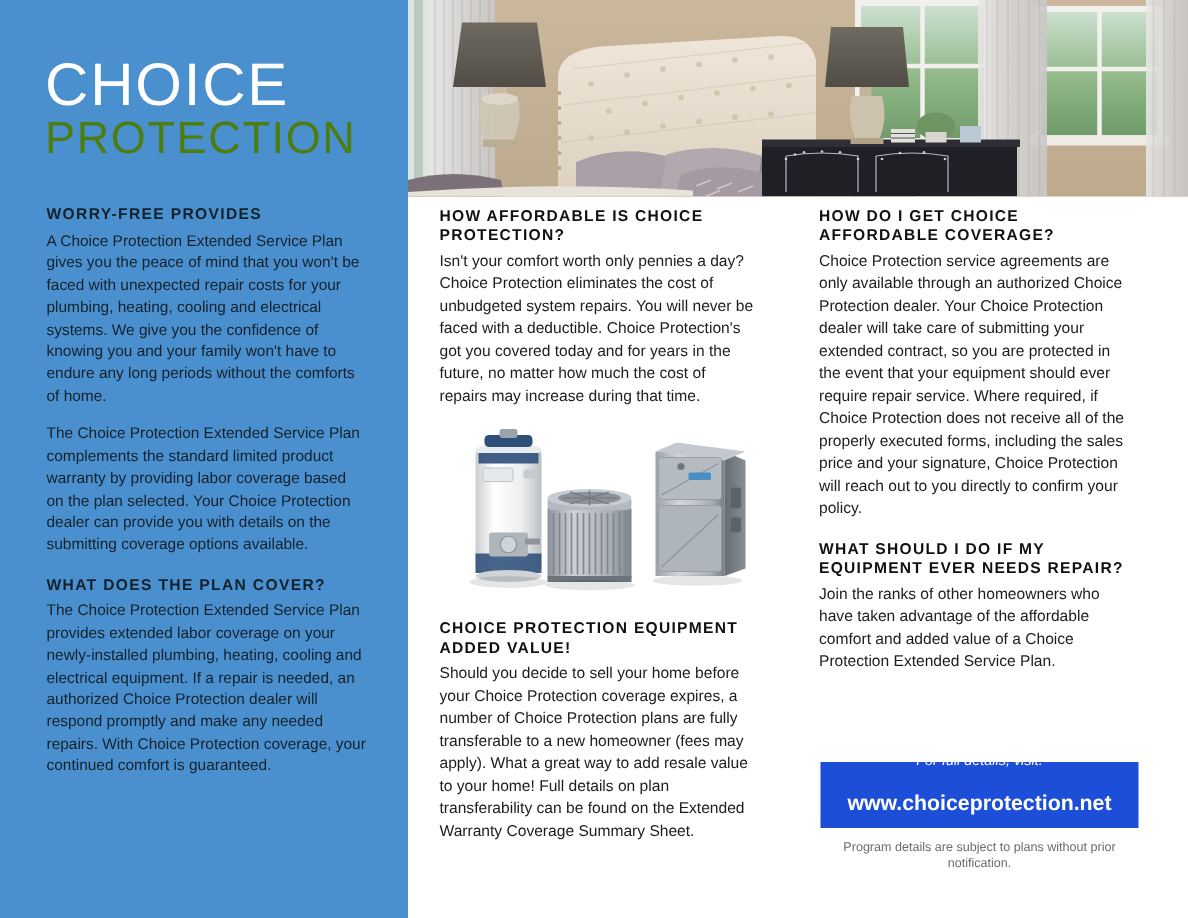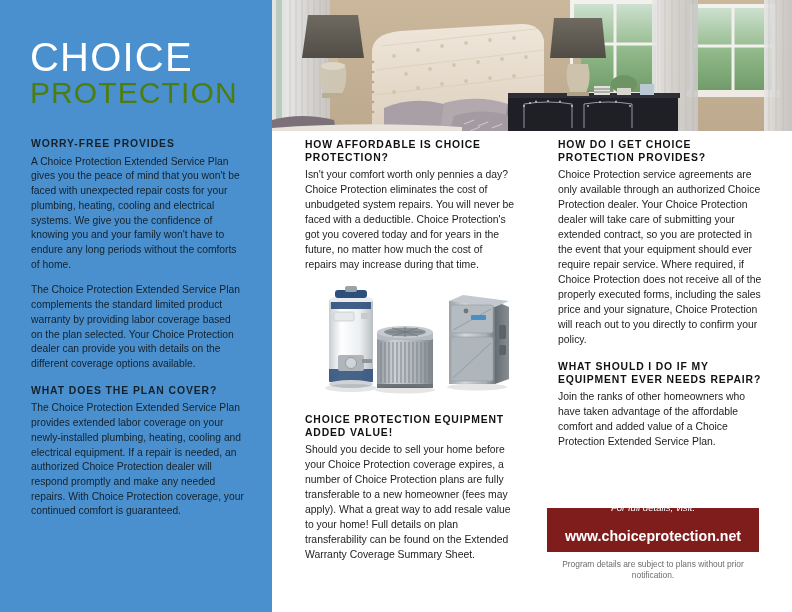--- a/index.html
+++ b/index.html
@@ -87,21 +87,20 @@
     height: 131px;
     overflow: hidden;
     background: #cdbda8;
   }
   .photo svg { display: block; }
 
   
   .col {
     position: absolute;
     top: 138px;
-    margin-left: 12px;
   }
   .col-mid { left: 293px; width: 211px; }
   .col-right { left: 546px; width: 211px; }
 
   .chead {
     font-size: 10.4px;
     font-weight: bold;
     letter-spacing: 0.85px;
     color: #111111;
     margin: 0 0 4px 0;
@@ -122,21 +121,21 @@
     height: 110px;
   }
 
   
   .cta {
     position: absolute;
     left: 547px;
     top: 508px;
     width: 212px;
     height: 44px;
-    background: #7f1d1d;
+    background: #1d4ed8;
     display: flex;
     flex-direction: column;
     align-items: center;
     justify-content: center;
   }
   .cta-small {
     color: #ffffff;
     font-size: 9.6px;
     font-style: italic;
     line-height: 1.2;
@@ -169,21 +168,21 @@
 
   <div class="brand">
     <div class="brand-line1">CHOICE</div>
     <div class="brand-line2">PROTECTION</div>
   </div>
 
   <div class="left-body">
     <div class="lsec">
       <div class="lhead">WORRY-FREE PROVIDES</div>
       <p class="lpara">A Choice Protection Extended Service Plan gives you the  peace of mind that you won't be faced with unexpected repair costs for your plumbing, heating, cooling and electrical systems. We give you the confidence of knowing you and your family won't have to endure any long periods without the comforts of home.</p>
-      <p class="lpara">The Choice Protection Extended Service Plan complements the standard limited product warranty by providing labor coverage based on the plan selected. Your Choice Protection dealer can provide you with  details on the different coverage options available.</p>
+      <p class="lpara">The Choice Protection Extended Service Plan complements the standard limited product warranty by providing labor coverage based on the plan selected. Your Choice Protection dealer can provide you with  details on the submitting coverage options available.</p>
     </div>
     <div class="lsec">
       <div class="lhead">WHAT DOES THE PLAN COVER?</div>
       <p class="lpara">The Choice Protection Extended Service Plan provides extended labor coverage on your newly-installed plumbing, heating, cooling and electrical equipment. If a repair is needed, an authorized Choice Protection dealer will respond promptly and make any needed  repairs. With Choice Protection coverage, your continued comfort is guaranteed.</p>
     </div>
   </div>
 
   <div class="photo">
     <svg width="520" height="131" viewBox="0 0 520 131" xmlns="http://www.w3.org/2000/svg" aria-hidden="true">
       <defs>
@@ -443,21 +442,21 @@
     </div>
 
     <div class="csec">
       <div class="chead">CHOICE PROTECTION EQUIPMENT ADDED VALUE!</div>
       <p class="cpara">Should you decide to sell your home before your Choice Protection coverage expires, a number of Choice Protection plans are fully transferable to a new homeowner (fees may apply).  What a great way to add resale value to your home!  Full details on plan transferability can be found on the Extended Warranty Coverage Summary Sheet.</p>
     </div>
   </div>
 
   <div class="col col-right">
     <div class="csec">
-      <div class="chead">HOW DO I GET CHOICE PROTECTION PROVIDES?</div>
+      <div class="chead">HOW DO I GET CHOICE AFFORDABLE COVERAGE?</div>
       <p class="cpara">Choice Protection service agreements are only available through an authorized Choice Protection dealer. Your Choice Protection dealer will take care of submitting your extended contract, so you are protected in the event that your equipment should ever require repair service. Where required, if Choice Protection does not receive all of the properly executed forms, including the sales price and your signature, Choice Protection will reach out to you directly to confirm your policy.</p>
     </div>
     <div class="csec">
       <div class="chead">WHAT SHOULD I DO IF MY EQUIPMENT EVER NEEDS REPAIR?</div>
       <p class="cpara">Join the ranks of other homeowners who have taken advantage of the affordable comfort and added value of a Choice Protection Extended Service Plan.</p>
     </div>
   </div>
 
   <div class="cta">
     <div class="cta-small">For full details, visit:</div>

